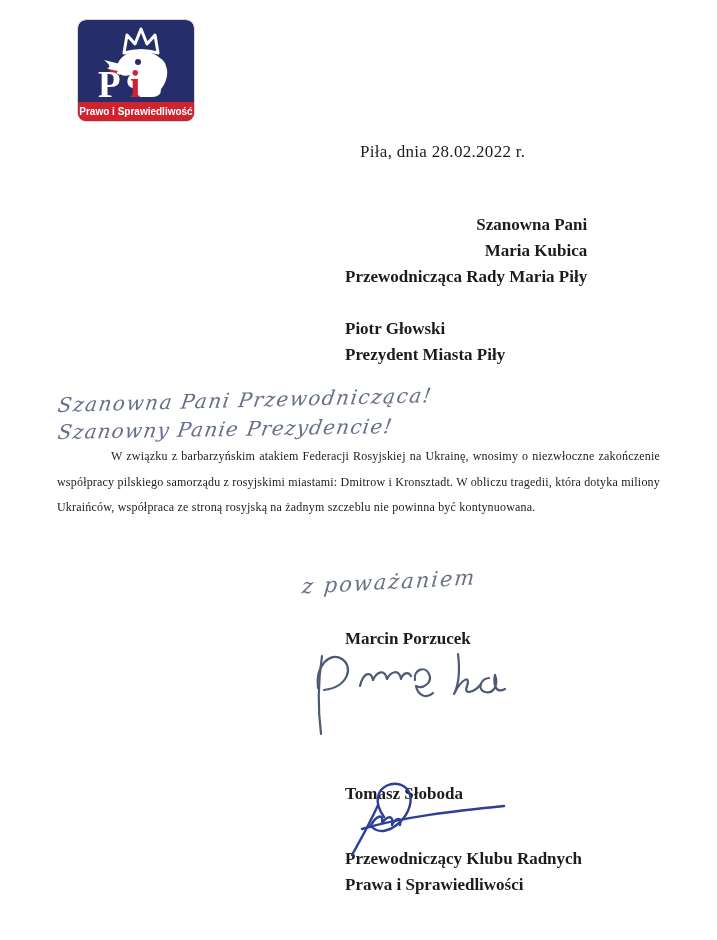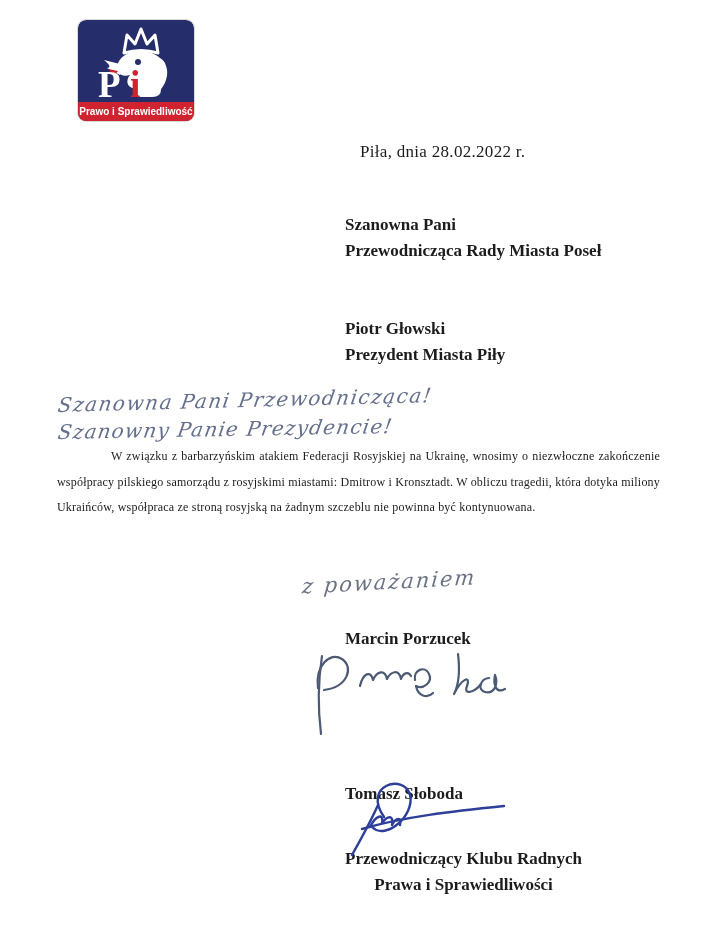--- a/index.html
+++ b/index.html
@@ -14,42 +14,42 @@
     border-radius:8px;overflow:hidden;box-shadow:0 0 0 1px #d8d8d8;
   }
   .logo svg{display:block;}
   
   .date-line{
     position:absolute;top:142px;left:360px;width:290px;
     font-size:17px;letter-spacing:.3px;
   }
   
   .addr{position:absolute;left:345px;font-weight:700;font-size:17px;line-height:26px;}
-  .addr-1{top:212px;}
+  .addr-1{top:212px;text-align:right;}
   .addr-2{top:316px;}
   
   .hand{
     font-family:"DejaVu Serif", serif;font-style:italic;
     color:#66708c;white-space:nowrap;
   }
   .greeting{position:absolute;left:58px;top:386px;font-size:20px;line-height:29px;}
   .greeting .line1{display:inline-block;transform:rotate(-1.5deg) skewX(-10deg);letter-spacing:1.5px;}
   .greeting .line2{display:inline-block;transform:rotate(-1deg) skewX(-10deg);letter-spacing:1.2px;}
   .closing{
     position:absolute;left:302px;top:570px;font-size:21px;color:#6b7283;
     transform:rotate(-3deg) skewX(-8deg);letter-spacing:2px;
   }
   
   .body-par{
     position:absolute;left:57px;top:444px;width:603px;
     font-size:12px;line-height:25.5px;text-align:justify;text-indent:54px;
     letter-spacing:.2px;
   }
   
-  .bold-line{position:absolute;left:345px;font-weight:700;font-size:17px;line-height:26px;z-index:1;text-align:center;}
+  .bold-line{position:absolute;left:345px;font-weight:700;font-size:17px;line-height:26px;z-index:1;}
   .signer1-name{top:626px;}
   .signer1-title{top:706px;}
   .signer2-name{top:781px;}
   .signer2-title{top:846px;}
   .sig{position:absolute;z-index:2;pointer-events:none;}
   .sig1{left:308px;top:644px;}
   .sig2{left:332px;top:775px;}
 </style>
 </head>
 <body>
@@ -77,21 +77,22 @@
 
       <rect x="0" y="82" width="116" height="19" fill="#cf2430"></rect>
       <text x="58" y="95" text-anchor="middle" font-family="Liberation Sans, sans-serif" font-weight="700" font-size="10" fill="#ffffff">Prawo i Sprawiedliwość</text>
     </svg>
   </div>
 
   <div class="date-line">Piła, dnia 28.02.2022 r.</div>
 
   <div class="addr addr-1">
     <div>Szanowna Pani</div>
-    <div>Przewodnicząca Rady Miasta Poseł</div>
+    <div>Maria Kubica</div>
+    <div>Przewodnicząca Rady Maria Piły</div>
   </div>
 
   <div class="addr addr-2">
     <div>Piotr Głowski</div>
     <div>Prezydent Miasta Piły</div>
   </div>
 
   <div class="greeting hand">
     <span class="line1">Szanowna Pani Przewodnicząca!</span><br>
     <span class="line2">Szanowny Panie Prezydencie!</span>

